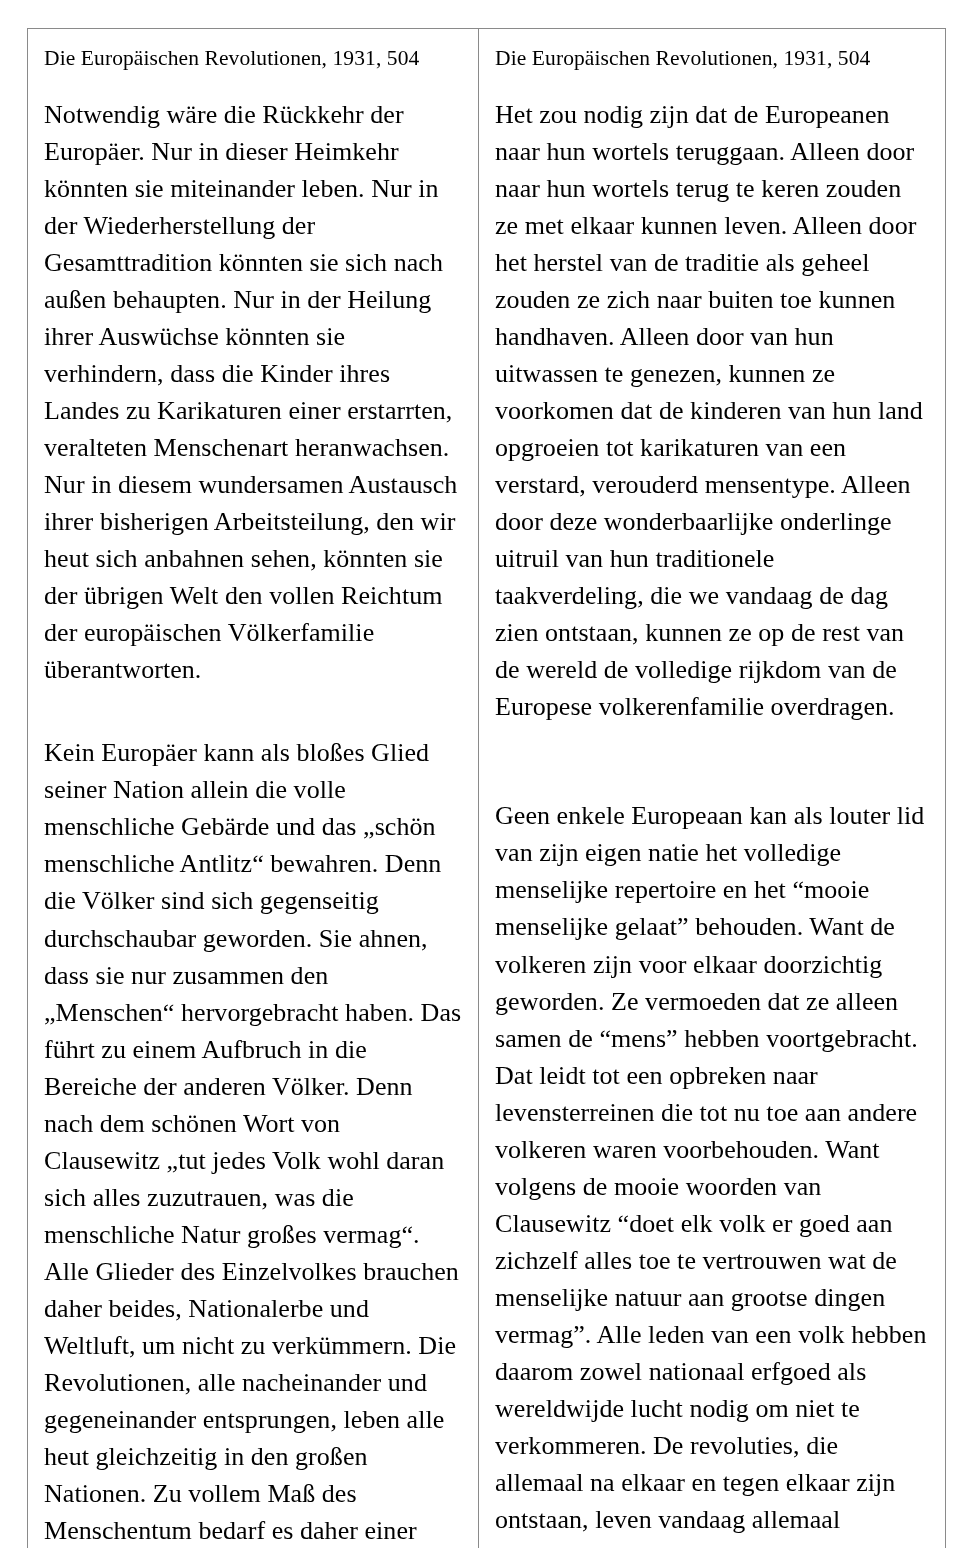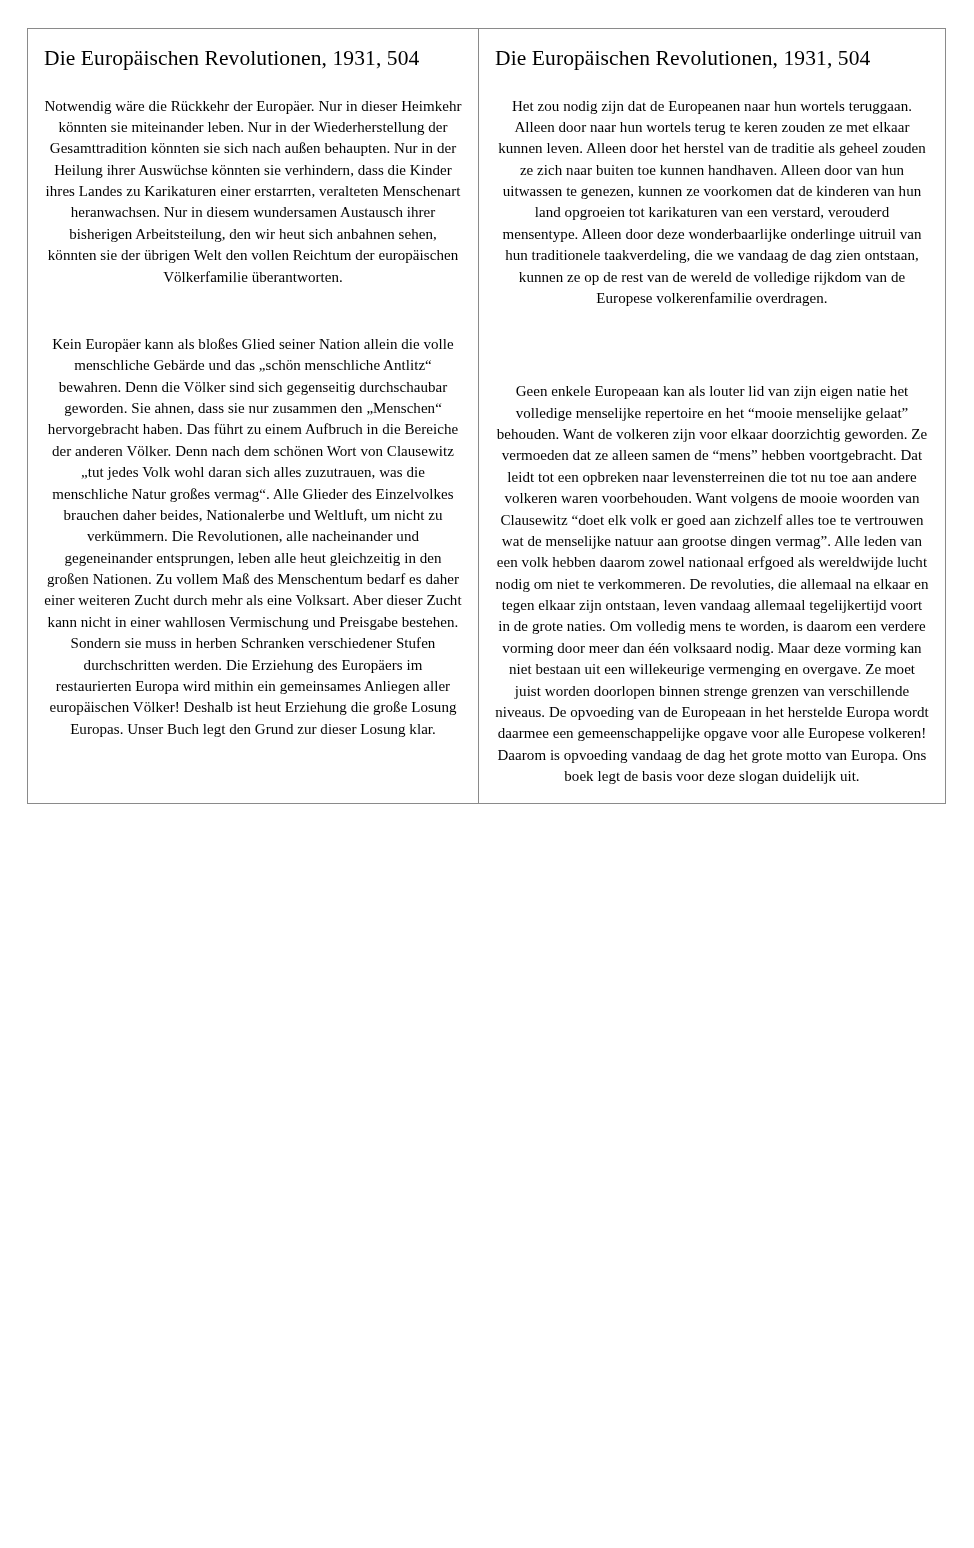--- a/index.html
+++ b/index.html
@@ -38,25 +38,25 @@
   .col-source { width: 451px; }
   .col-target { width: 467px; }
 
   .cell-heading {
     font-size: 21.5px;
     line-height: 1.42;
     margin: 0 0 22px 0;
     letter-spacing: 0.1px;
   }
   .para {
-    font-size: 15px;
+    font-size: 26px;
     line-height: 1.425;
     margin: 0;
     letter-spacing: 0.05px;
-    text-align: center;
+    text-align: left;
   }
   .para + .para {
     margin-top: 46px;
   }
   .col-target .para + .para {
     margin-top: 72px;
   }
 </style>
 </head>
 <body>

